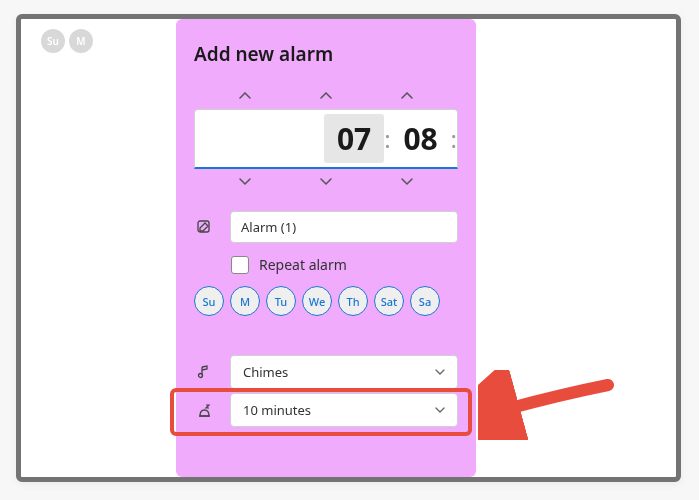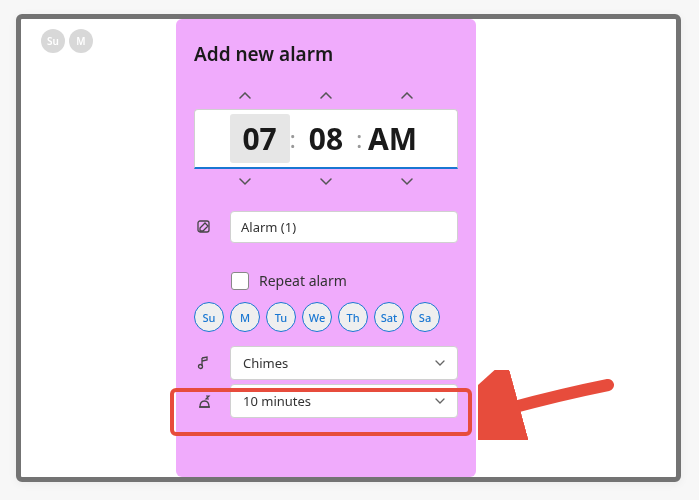--- a/index.html
+++ b/index.html
@@ -72,21 +72,21 @@
     cursor:pointer;
   }
   .time-box {
     background:#fff;
     border:1px solid #d0d0d0;
     border-bottom:2px solid #1976d2;
     border-radius:4px 4px 0 0;
     height: 60px;
     display:flex;
     align-items:center;
-    justify-content:center;
+    justify-content:flex-end;
     margin: 2px 0;
   }
   .time-seg {
     font-size: 30px;
     font-weight: 700;
     color:#1a1a1a;
     width: 60px;
     text-align:center;
   }
   .time-seg.selected {
@@ -116,21 +116,21 @@
     background:#fff;
     border:1px solid #d0d0d0;
     border-radius:4px;
     height:32px;
     padding:0 10px;
     font-size:13px;
     color:#333;
     display:flex;align-items:center;
   }
   .checkbox-row {
-    display:flex;align-items:center;gap:10px;margin-top:28px;padding-left:37px;
+    display:flex;align-items:center;gap:10px;margin-top:12px;padding-left:37px;
   }
   .checkbox {
     width:18px;height:18px;border:1.5px solid #888;border-radius:3px;background:#fff;
   }
   .checkbox-label { font-size:14px;color:#333; }
   .days {
     display:flex;gap:6px;margin-top:12px;
   }
   .day {
     width:30px;height:30px;border-radius:50%;
@@ -195,21 +195,20 @@
             <path d="M1 6 L6 1 L11 6" stroke="#555" stroke-width="1.5" fill="none" stroke-linecap="round"></path>
           </svg>
       </div>
     </div>
 
     <div class="time-box">
       <span class="time-seg selected">07</span>
       <span class="time-colon">:</span>
       <span class="time-seg">08</span>
       <span class="time-colon">:</span>
-      <span class="time-seg">AM</span>
     </div>
 
     <div class="chev-row">
       <div class="chev">
         <svg width="12" height="8" viewBox="0 0 12 8">
             <path d="M1 1 L6 6 L11 1" stroke="#555" stroke-width="1.5" fill="none" stroke-linecap="round"></path>
           </svg>
       </div>
       <div class="chev">
         <svg width="12" height="8" viewBox="0 0 12 8">
@@ -241,21 +240,21 @@
     <div class="days">
       <div class="day">Su</div>
       <div class="day">M</div>
       <div class="day">Tu</div>
       <div class="day">We</div>
       <div class="day">Th</div>
       <div class="day">Sat</div>
       <div class="day">Sa</div>
     </div>
 
-    <div class="row" style="margin-top:14px">
+    <div class="row" style="margin-top:39px">
       <span class="row-icon">
         <svg width="16" height="16" viewBox="0 0 16 16">
             <path d="M6 3 L6 11" stroke="#444" stroke-width="1.3" fill="none"></path>
             <circle cx="4.5" cy="11.5" r="2" fill="none" stroke="#444" stroke-width="1.3"></circle>
             <path d="M6 3 L11 2 L11 5 L6 6" fill="none" stroke="#444" stroke-width="1.3"></path>
           </svg>
       </span>
       <div class="select">
         <span>Chimes</span>
         <span class="select-chev">

